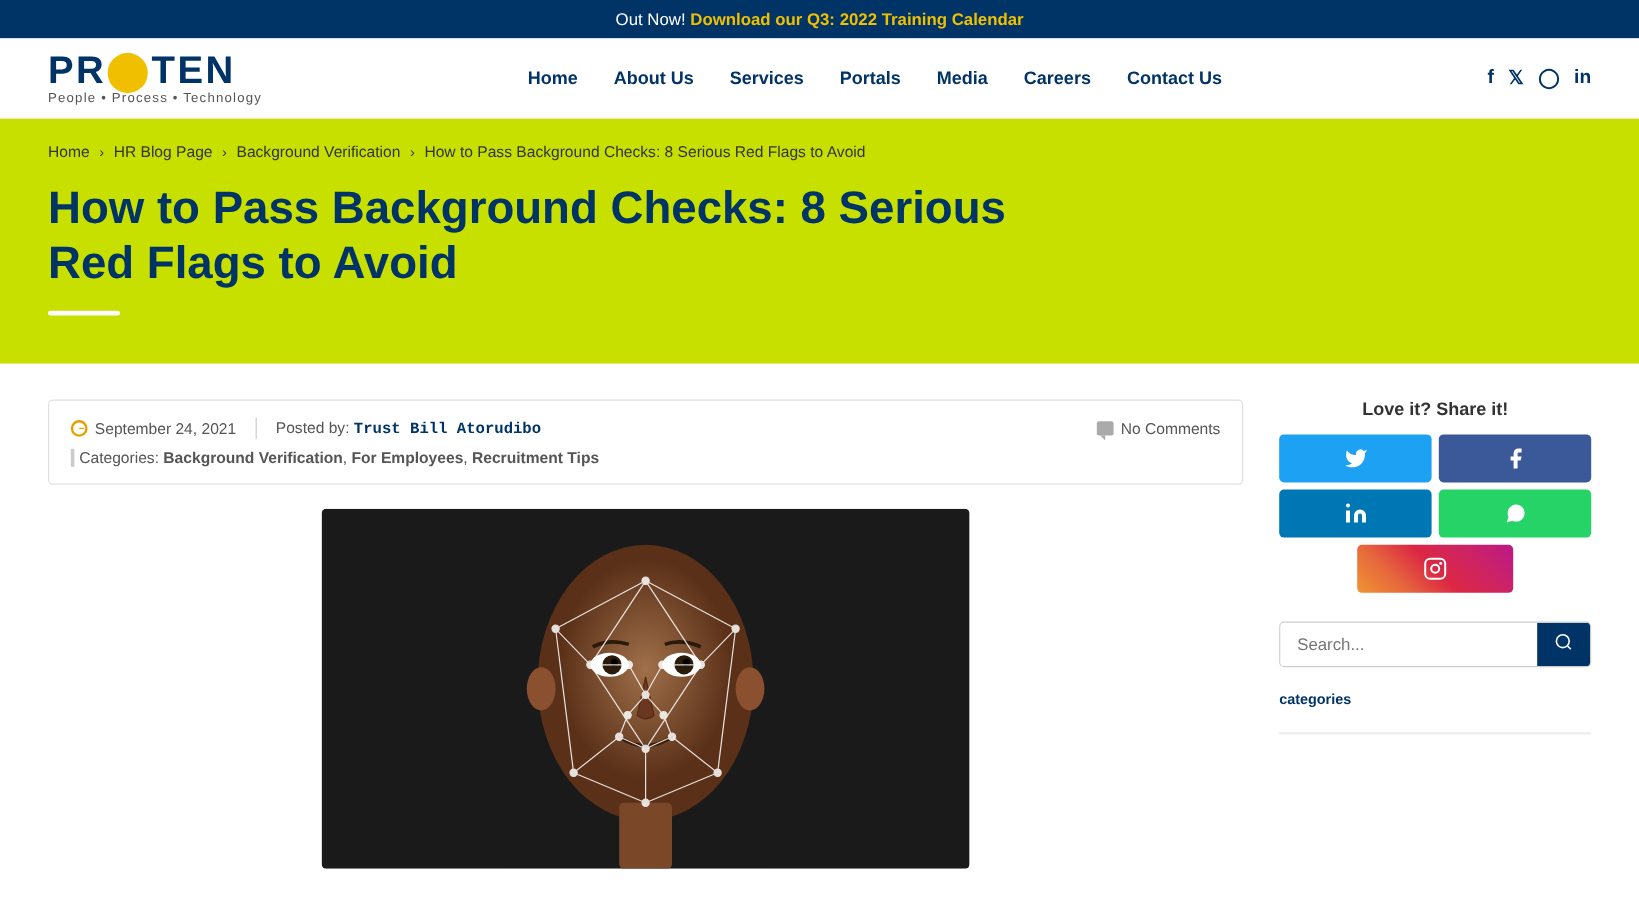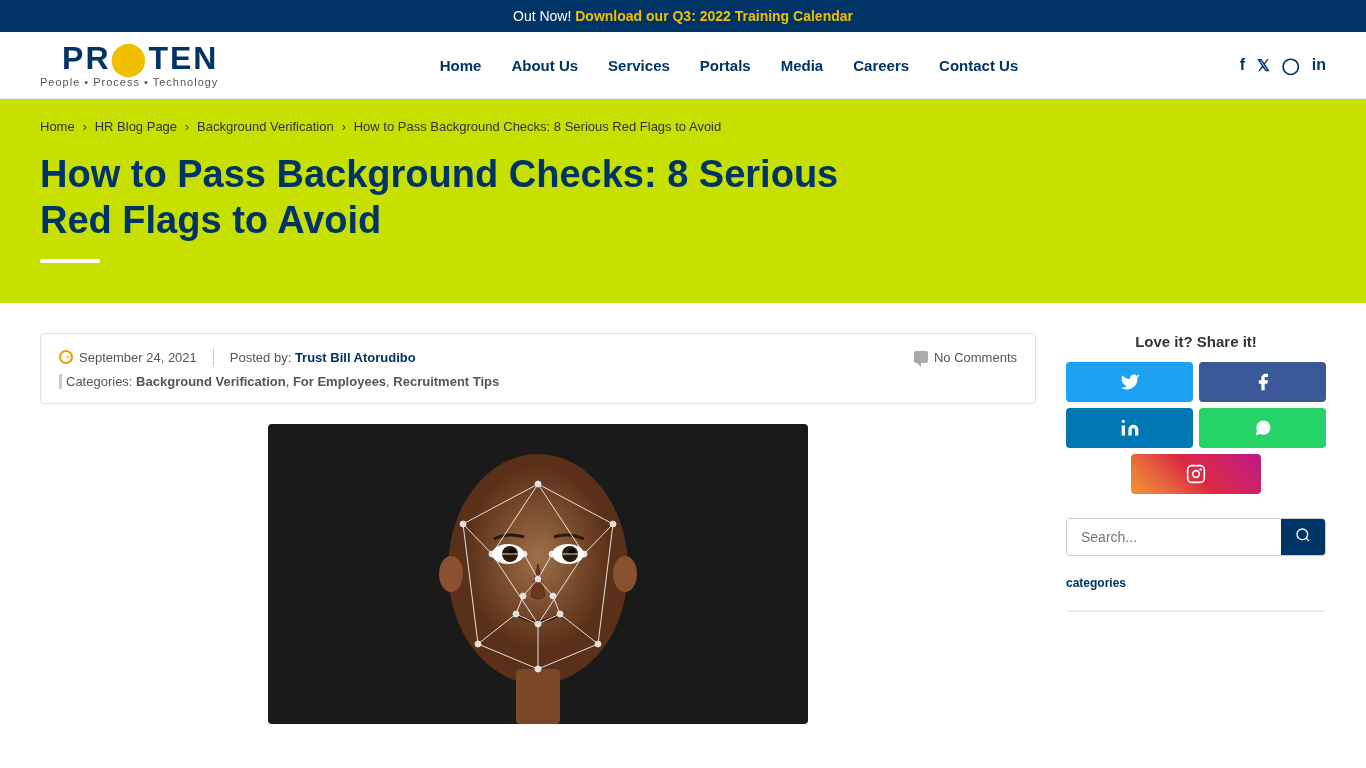--- a/index.html
+++ b/index.html
@@ -16,21 +16,20 @@
     .top-banner a { color: #f0c000; text-decoration: none; font-weight: bold; }
 
     
     .header {
       display: flex;
       align-items: center;
       justify-content: space-between;
       padding: 10px 40px;
       background: #fff;
       border-bottom: 1px solid #eee;
-      text-align: right;
     }
     .logo-area { display: flex; flex-direction: column; }
     .logo-text {
       font-size: 32px;
       font-weight: 900;
       color: #003366;
       letter-spacing: 2px;
       line-height: 1;
     }
     .logo-text .dot1 { color: #f0c000; }
@@ -120,21 +119,21 @@
       color: #555;
     }
     .meta-separator {
       border-left: 1px solid #ccc;
       height: 18px;
     }
     .meta-posted {
       font-size: 13px;
       color: #555;
     }
-    .meta-posted a { color: #003366; font-weight: bold; text-decoration: none; }
+    .meta-posted a { color: #003366; font-weight: bold; text-decoration: none; font-family: Liberation Mono, monospace; }
     .meta-comments {
       display: flex;
       align-items: center;
       gap: 6px;
       font-size: 13px;
       color: #555;
       margin-left: auto;
     }
     .meta-categories {
       font-size: 13px;

